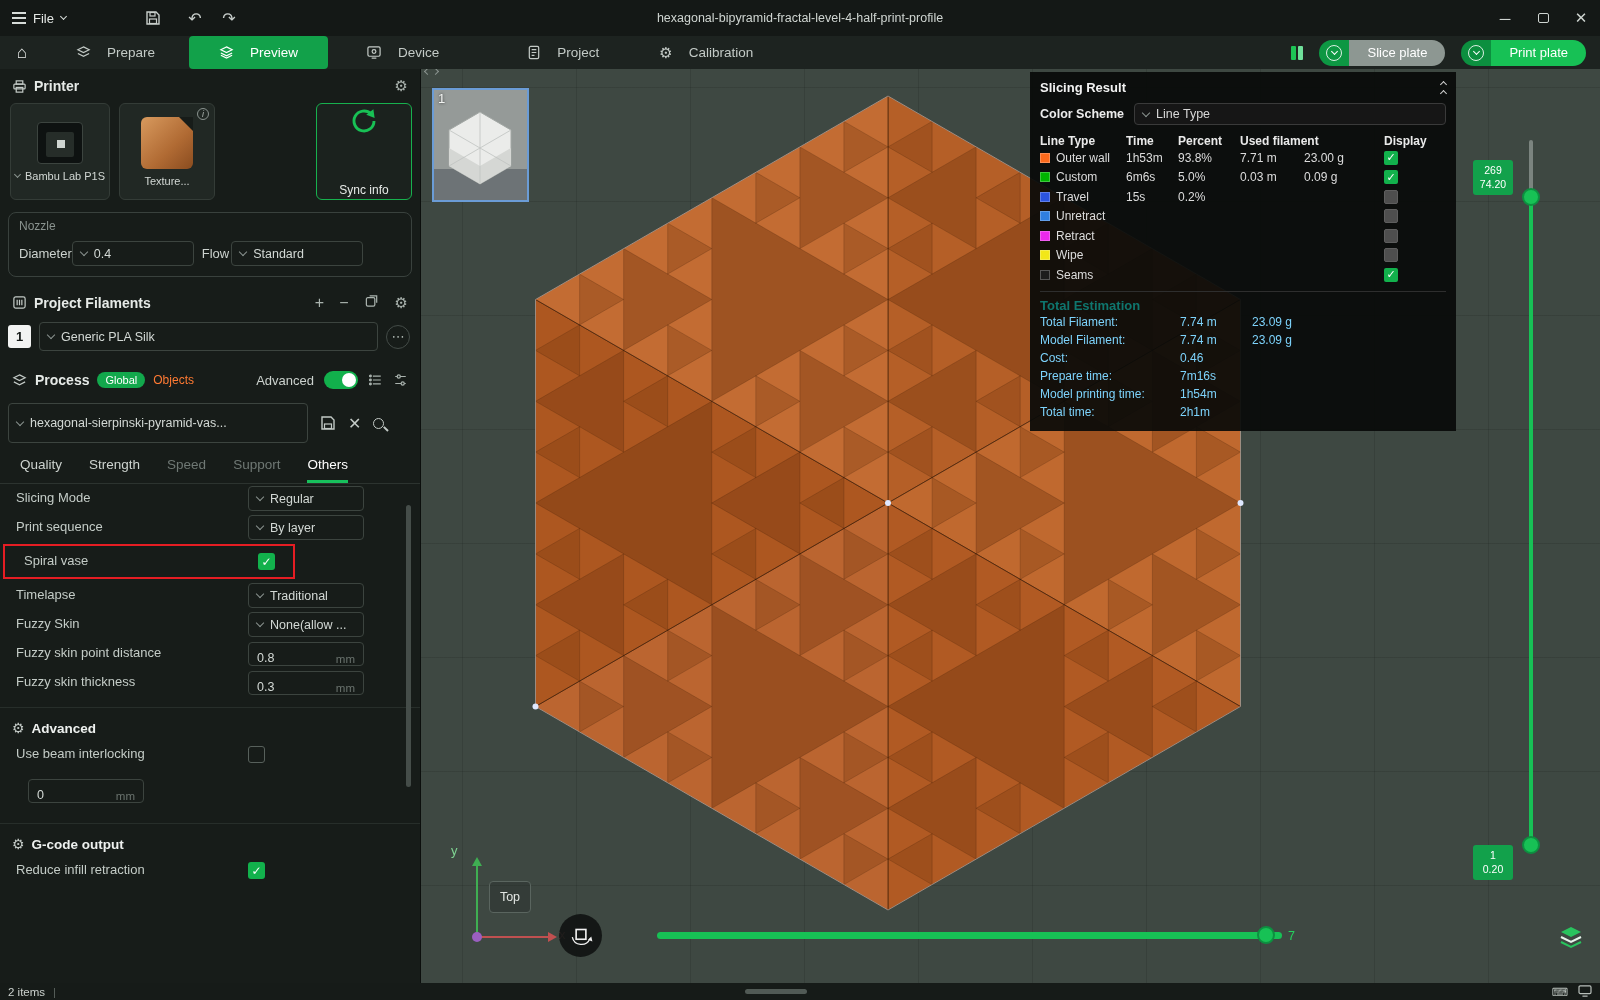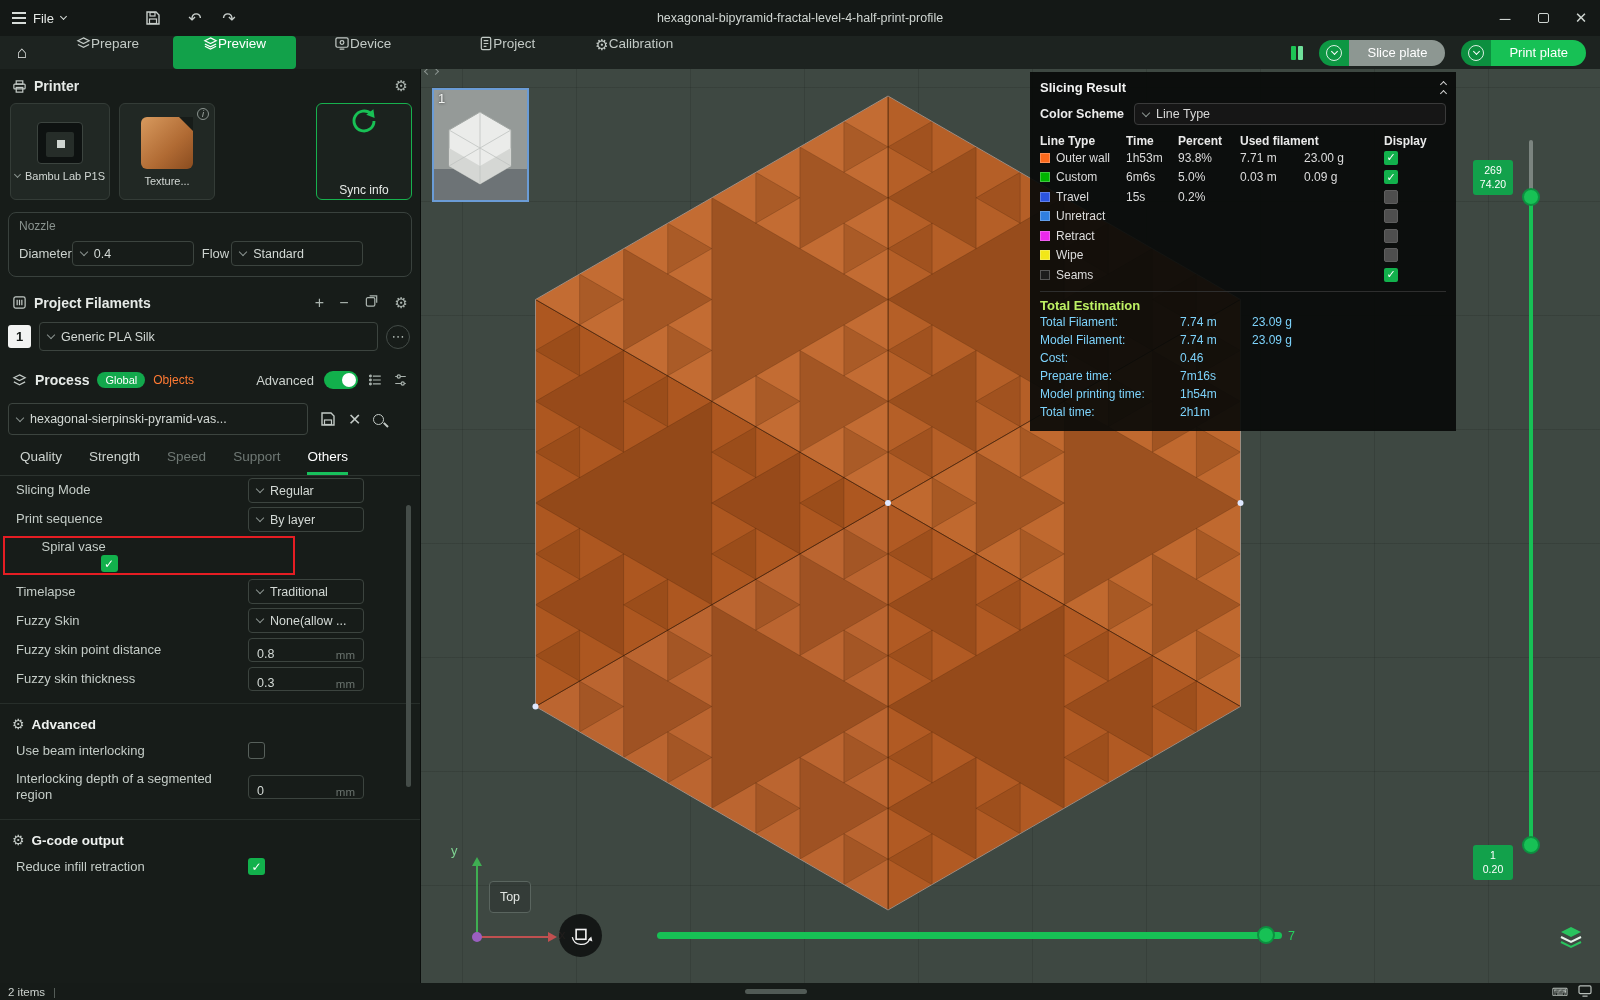--- a/index.html
+++ b/index.html
@@ -21,21 +21,21 @@
 
   .chev { display:inline-block; width:6px; height:6px; border-right:1.6px solid currentColor; border-bottom:1.6px solid currentColor; transform:rotate(45deg); margin-top:-3px; }
   .chev.up { transform:rotate(225deg); margin-top:3px; }
   .chev.left { transform:rotate(135deg); }
   .chev.right { transform:rotate(-45deg); }
   .chev.sm { width:5px; height:5px; }
 
   
   .navbar { position:absolute; left:0; top:36px; width:100%; height:33px; background:#1d2320; display:flex; align-items:center; }
   .home-btn { width:44px; height:33px; display:flex; align-items:center; justify-content:center; color:#e8ebe9; font-size:17px; cursor:pointer; }
-  .nav-tab { display:flex; gap:0; padding:0 18px; height:33px; font-size:13.5px; color:#c3cac6; cursor:pointer; }
+  .nav-tab { display:flex; align-items:center; gap:16px; padding:0 18px; height:33px; font-size:13.5px; color:#c3cac6; cursor:pointer; }
   .nav-tab svg { stroke:#c3cac6; }
   .nav-tab.active { background:#12a14a; border-radius:4px; color:#ffffff; margin:0 4px; }
   .nav-tab.active svg { stroke:#ffffff; }
   .nav-right { margin-left:auto; display:flex; align-items:center; gap:16px; padding-right:14px; }
   .panel-toggle { display:flex; gap:2px; cursor:pointer; }
   .panel-toggle i { width:5px; height:14px; background:#1dc355; border-radius:1px; display:block; }
   .panel-toggle i.lite { background:#6fe09a; }
   .action-btn { display:flex; height:26px; border-radius:13px; overflow:hidden; cursor:pointer; }
   .action-btn .seg.drop { width:30px; background:#0d9743; display:flex; align-items:center; justify-content:center; color:#fff; }
   .action-btn .seg.drop .circ { width:16px; height:16px; border:1.3px solid rgba(255,255,255,.85); border-radius:50%; display:flex; align-items:center; justify-content:center; }
@@ -82,21 +82,21 @@
   .proc-title { font-size:14px; font-weight:bold; color:#e6eae7; }
   .badge-global { background:#12a84c; color:#fff; font-size:11px; border-radius:9px; padding:2px 8px; cursor:pointer; }
   .objects-lbl { color:#ff7a33; font-size:12px; cursor:pointer; }
   .proc-right { margin-left:auto; display:flex; align-items:center; gap:10px; }
   .adv-lbl { font-size:13px; color:#ccd2ce; }
   .toggle { width:34px; height:18px; border-radius:9px; background:#12b14c; position:relative; cursor:pointer; }
   .toggle:after { content:""; position:absolute; right:2px; top:2px; width:14px; height:14px; background:#fff; border-radius:50%; }
   .mini-ico { color:#aab3ae; cursor:pointer; display:flex; }
 
   .profile-row { display:flex; align-items:center; gap:12px; padding:10px 10px 0 8px; }
-  .dd-profile { width:300px; height:32px; }
+  .dd-profile { width:300px; height:40px; }
   .dd-profile .txt { overflow:hidden; text-overflow:ellipsis; white-space:nowrap; }
   .x-ico { color:#c3cac6; font-size:16px; cursor:pointer; }
   .search-ico { width:11px; height:11px; border:1.7px solid #c3cac6; border-radius:50%; position:relative; cursor:pointer; }
   .search-ico:after { content:""; position:absolute; left:9px; top:9px; width:6px; height:1.7px; background:#c3cac6; transform:rotate(45deg); }
 
   .proc-tabs { display:flex; gap:27px; padding:14px 0 0 20px; border-bottom:1px solid #2c332f; }
   .ptab { font-size:13.5px; color:#cdd3cf; padding-bottom:8px; cursor:pointer; }
   .ptab.dim { color:#6f7874; }
   .ptab.active { color:#ffffff; border-bottom:3px solid #17c05c; }
 
@@ -108,21 +108,21 @@
   .plabel { width:232px; flex:none; font-size:13px; color:#c4ccc7; line-height:1.25; }
   .ctrl { width:116px; flex:none; display:flex; align-items:center; }
   .ctrl .dd { width:116px; }
   .inp { width:116px; height:24px; border:1px solid #3c443f; border-radius:4px; display:flex; align-items:flex-end; padding:0 8px; }
   .inp .val { font-size:12.5px; color:#d3d9d5; flex:1; }
   .inp .unit { font-size:11.5px; color:#6a736e; }
   .cb { width:17px; height:17px; border-radius:3px; display:flex; align-items:center; justify-content:center; font-size:12px; color:#fff; cursor:pointer; }
   .cb.checked { background:#12b14c; }
   .cb.unchecked { background:transparent; border:1.5px solid #57605b; }
   .red-rect { position:relative; width:292px; border:2px solid #e51d23; margin:2px 0 2px 3px; padding:1px 0; }
-  .red-rect .prow { padding-left:19px;flex-direction:column; }
+  .red-rect .prow { padding-left:19px; }
   .red-rect .plabel { width:234px; }
   .side-scroll { position:absolute; right:9px; top:436px; width:5px; height:282px; background:#454d49; border-radius:3px; cursor:pointer; }
 
   
   .viewport { position:absolute; left:421px; top:69px; right:0; bottom:17px; background:#3e4842;
     background-image:linear-gradient(rgba(20,26,22,.16) 1px, transparent 1px),linear-gradient(90deg, rgba(20,26,22,.16) 1px, transparent 1px);
     background-size:114px 114px; background-position:41px 18px; overflow:hidden; }
   .collapse-handle { position:absolute; left:4px; top:3px; color:#8a938f; display:flex; gap:3px; cursor:pointer; }
   .collapse-handle .chev { width:5px; height:5px; }
   #hex-model { position:absolute; left:0; top:0; pointer-events:none; }
@@ -139,21 +139,21 @@
   .cs-label { font-size:12.5px; font-weight:bold; color:#ececec; white-space:nowrap; }
   .dd.dark { background:#161616; border-color:#3a3a3a; height:22px; flex:1; color:#d8d8d8; }
   .sr-cols { display:grid; grid-template-columns:86px 52px 62px 130px 1fr; margin-top:9px; font-weight:bold; color:#eaeaea; font-size:12px; }
   .sr-row { display:grid; grid-template-columns:86px 52px 62px 64px 66px 1fr; align-items:center; height:19.5px; color:#dcdcdc; }
   .sr-name { display:flex; align-items:center; gap:6px; white-space:nowrap; }
   .swatch { width:10px; height:10px; flex:none; border:1px solid rgba(255,255,255,.25); }
   .disp { width:14px; height:14px; margin-left:14px; border-radius:2px; font-size:11px; }
   .disp.unchecked { background:#4e4e4e; border:1px solid #5e5e5e; }
   .disp.checked { background:#12b14c; color:#fff; display:flex; align-items:center; justify-content:center; }
   .sr-cols .col-disp { margin-left:14px; }
-  .te-title { font-weight:bold; font-size:13px; color:#bef264; border-top:1px solid #2e2e2e; margin-top:6px; padding-top:6px; }
+  .te-title { font-weight:bold; font-size:13px; color:#0f766e; border-top:1px solid #2e2e2e; margin-top:6px; padding-top:6px; }
   .te-row { display:flex; height:18px; align-items:center; color:#7dd3fc; }
   .te-row .l { width:140px; }
   .te-row .v1 { width:72px; }
 
   
   .lt-badge { position:absolute; width:40px; height:35px; background:#12a14b; border-radius:3px; color:#fff; font-size:10.5px; display:flex; flex-direction:column; align-items:center; justify-content:center; line-height:1.3; cursor:pointer; }
   .vtrack-gray { position:absolute; left:1108px; top:71px; width:4px; height:57px; background:#7b847f; border-radius:2px; }
   .vtrack-green { position:absolute; left:1108px; top:128px; width:4px; height:648px; background:#17c155; cursor:pointer; }
   .vhandle { position:absolute; left:1101px; width:18px; height:18px; background:#17c155; border:2px solid #0d8f40; border-radius:50%; cursor:pointer; }
   
@@ -482,21 +482,20 @@
         <span class="ico" style="font-size:14px;">⚙</span>
         <span>Advanced</span>
       </div>
       <div class="prow">
         <span class="plabel">Use beam interlocking</span>
         <span class="ctrl">
             <span class="cb unchecked"></span>
           </span>
       </div>
       <div class="prow" style="min-height:44px;">
-        <span class="plabel" style="width:220px;padding-right:12px;">Interlocking depth of a segmented region</span>
         <span class="ctrl" style="margin-left:12px;">
             <span class="inp">
               <span class="val">0</span>
               <span class="unit">mm</span>
             </span>
           </span>
       </div>
 
       <div class="param-sec bordered">
         <span class="ico" style="font-size:14px;">⚙</span>

